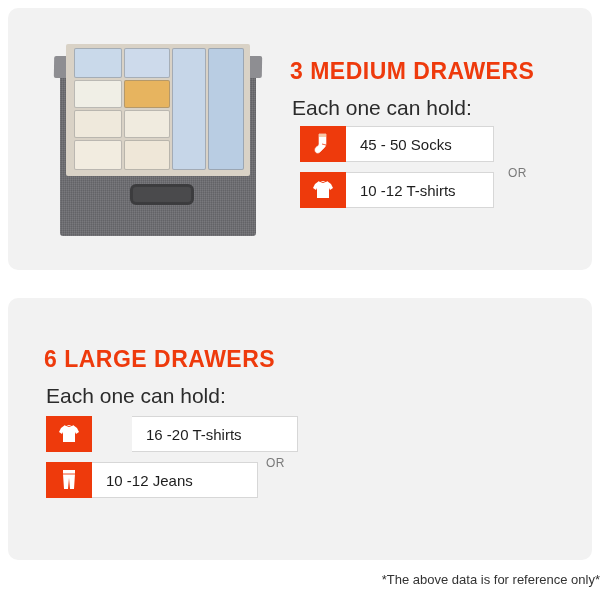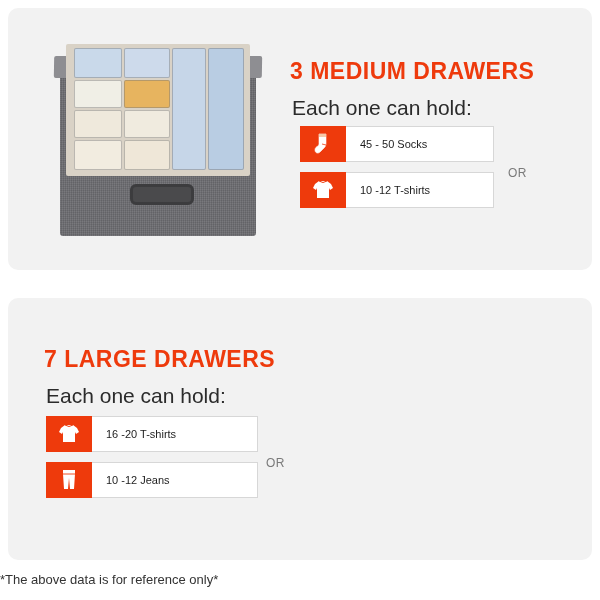--- a/index.html
+++ b/index.html
@@ -65,39 +65,39 @@
     justify-content: center;
     flex: 0 0 auto;
   }
   .cap-label {
     border: 1px solid #d7d7d7;
     border-left: none;
     background: #ffffff;
     display: flex;
     align-items: center;
     padding: 0 14px;
-    font-size: 11px;
+    font-size: 15px;
     color: #1d1d1d;
     white-space: nowrap;
     box-sizing: border-box;
   }
   .or-text {
     position: absolute;
     font-size: 12px;
     color: #7a7a7a;
     letter-spacing: 0.5px;
   }
 
   
   .footnote {
     position: absolute;
     left: 0;
     width: 600px;
     top: 572px;
-    text-align: left;
+    text-align: right;
     font-size: 13px;
     color: #333333;
   }
 
   
   .photo { position: absolute; }
 
   #photo-medium { left: 44px; top: 26px; width: 220px; height: 215px; }
   .bin-body {
     position: absolute;
@@ -190,33 +190,33 @@
       </div>
 
     </div>
 
     <div class="or-text" style="left:500px; top:158px;">OR</div>
 
   </div>
 
   <div class="panel" id="panel-large">
 
-    <div class="headline" style="left:36px; top:48px;">7 LARGE DRAWERS</div>
+    <div class="headline" style="left:36px; top:48px;">6 LARGE DRAWERS</div>
     <div class="subline" style="left:38px; top:86px;">Each one can hold:</div>
 
     <div class="cap-group" style="left:38px; top:118px;">
 
       <div class="cap-row">
         <div class="cap-icon">
           <svg width="24" height="22" viewBox="0 0 24 22" aria-hidden="true">
             <path d="M8 2 L4 5 L2 9 l3 2 l1 -2 v10 h12 V9 l1 2 l3 -2 l-2 -4 l-4 -3 z" fill="#ffffff"></path>
             <path d="M8 2 q4 3 8 0" fill="none" stroke="#ee3a0c" stroke-width="1"></path>
           </svg>
         </div>
-        <div class="cap-label" style="width:166px;">16 -20 T-shirts</div>
+        <div class="cap-label" style="width:166px;margin-left:40px;">16 -20 T-shirts</div>
       </div>
 
       <div class="cap-row">
         <div class="cap-icon">
           <svg width="20" height="24" viewBox="0 0 20 24" aria-hidden="true">
             <path d="M4 2 h12 v4 l-1 15 h-4 l-1 -11 l-1 11 h-4 l-1 -15 z" fill="#ffffff"></path>
             <path d="M4 6 h12" stroke="#ee3a0c" stroke-width="0.9" fill="none"></path>
           </svg>
         </div>
         <div class="cap-label" style="width:166px;">10 -12 Jeans</div>

